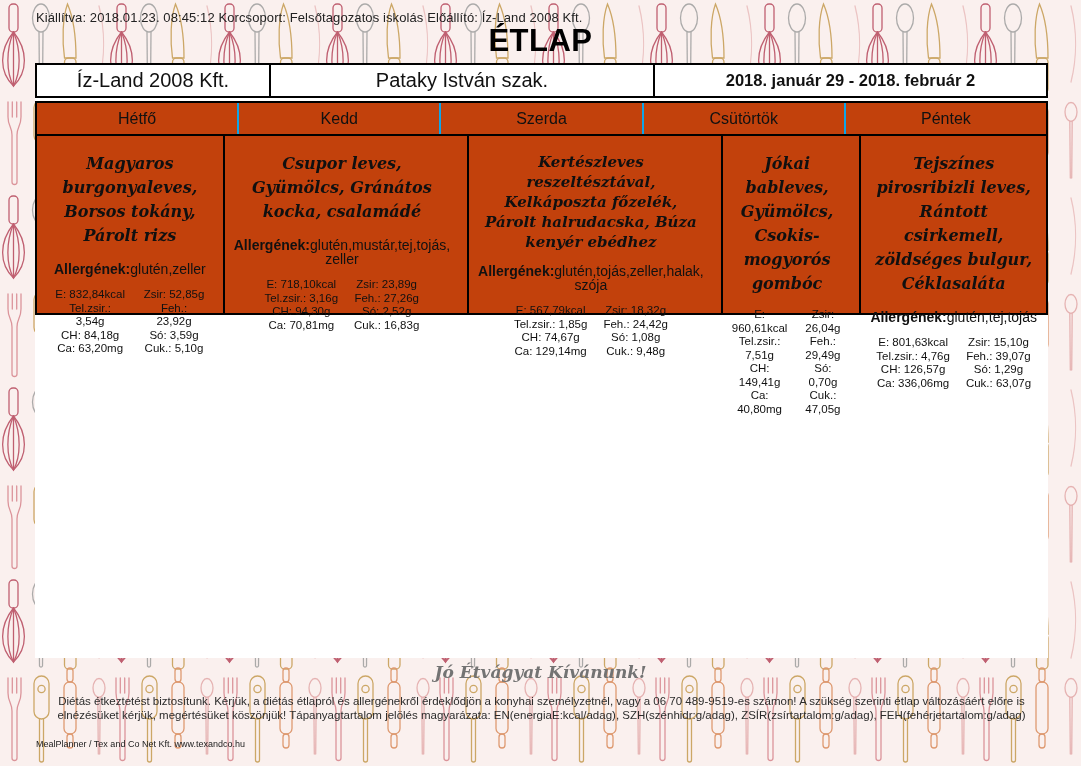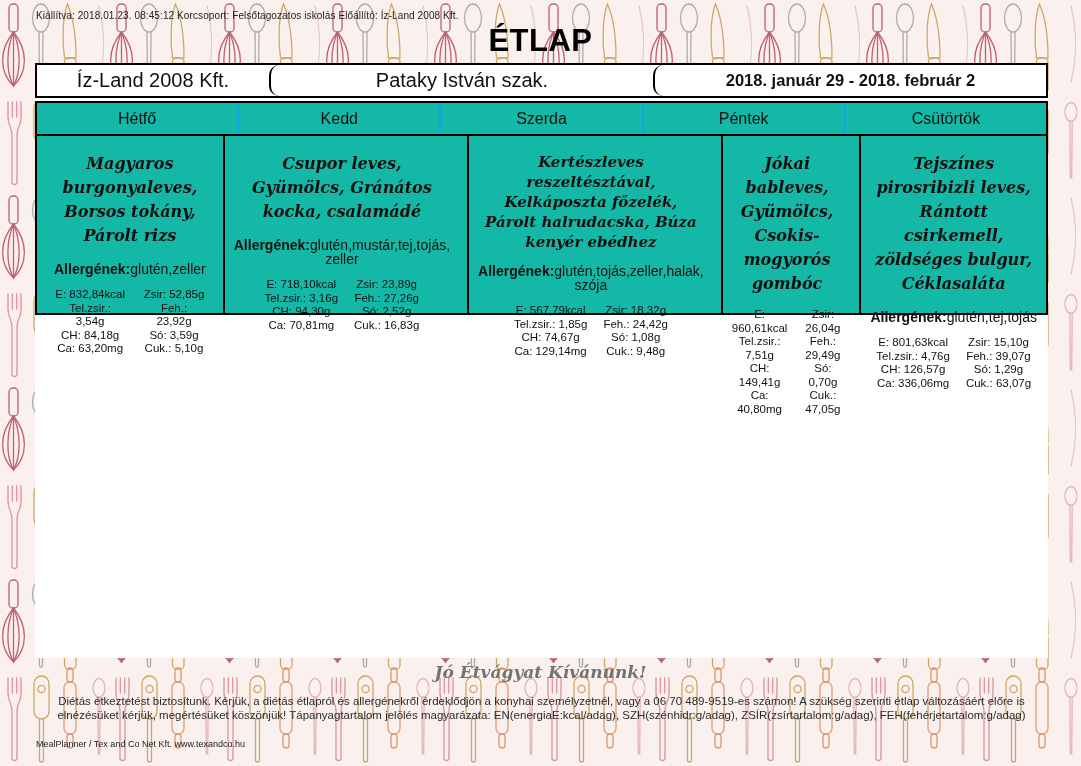--- a/index.html
+++ b/index.html
@@ -1,31 +1,31 @@
 <!DOCTYPE html>
 <html><head>
 <meta charset="utf-8">
 <style>
   html,body{margin:0;padding:0;}
   .page{position:relative;width:1081px;height:766px;overflow:hidden;background:#faf0ee;
         font-family:"Liberation Sans",sans-serif;color:#111;}
   .pattern-svg{position:absolute;left:0;top:0;z-index:0;}
   .sheet{position:absolute;left:35px;top:63px;width:1013px;height:595px;background:#ffffff;z-index:1;}
-  .info-line{position:absolute;left:36px;top:10px;font-size:10px;color:#222;z-index:2;letter-spacing:.1px;}
+  .info-line{position:absolute;left:36px;top:10px;font-size:13px;color:#222;z-index:2;letter-spacing:.1px;}
   .title{position:absolute;left:0;top:24px;width:100%;text-align:center;font-size:31px;line-height:34px;
          font-weight:bold;color:#000;z-index:2;letter-spacing:.5px;}
   .header-table{position:absolute;left:35px;top:63px;width:1013px;height:35px;display:flex;
                 border:2px solid #000;box-sizing:border-box;background:#fff;z-index:2;}
   .header-cell{display:flex;align-items:center;justify-content:center;font-size:20px;}
-  .header-cell+.header-cell{border-left:2px solid #000;border-radius:10px;}
+  .header-cell+.header-cell{border-left:2px solid #000;}
   .hc1{width:232px;}
   .hc2{width:382px;}
   .hc3{flex:1;font-size:16.5px;font-weight:bold;}
   .day-table{position:absolute;left:35px;top:101px;width:1013px;border:2px solid #000;
-             box-sizing:border-box;background:#14b8a6;z-index:2;}
+             box-sizing:border-box;background:#c2410c;z-index:2;}
   .day-head-row{display:flex;height:31px;border-bottom:2px solid #000;}
   .day-head{flex:1;display:flex;align-items:center;justify-content:center;font-size:16px;}
   .day-head+.day-head{border-left:2px solid #0ea5e9;}
   .day-body-row{display:flex;height:177px;}
   .day-col{flex:1;text-align:center;padding:0 9px;box-sizing:border-box;overflow:visible;margin-left:8px;}
   .day-col+.day-col{border-left:2px solid #000;}
   .menu-text{margin-top:16px;font-family:"DejaVu Serif",serif;font-style:italic;font-weight:600;
              font-size:16px;line-height:24px;color:#101010;}
   .allergens{margin-top:14px;font-size:14px;line-height:14px;}
   .allergens b{font-weight:bold;}
@@ -100,22 +100,22 @@
     <div class="header-cell hc1">Íz-Land 2008 Kft.</div>
     <div class="header-cell hc2">Pataky István szak.</div>
     <div class="header-cell hc3">2018. január 29 - 2018. február 2</div>
   </div>
 
   <div class="day-table">
     <div class="day-head-row">
       <div class="day-head">Hétfő</div>
       <div class="day-head">Kedd</div>
       <div class="day-head">Szerda</div>
+      <div class="day-head">Csütörtök</div>
       <div class="day-head">Péntek</div>
-      <div class="day-head">Csütörtök</div>
     </div>
     <div class="day-body-row">
 
       <div class="day-col monday">
         <div class="menu-text">Magyaros burgonyaleves, Borsos tokány, Párolt rizs</div>
         <div class="allergens"><b>Allergének:</b><span>glutén,zeller</span></div>
         <div class="nutrition">
           <div>
             <div>E: 832,84kcal</div>
             <div>Tel.zsir.: 3,54g</div>

